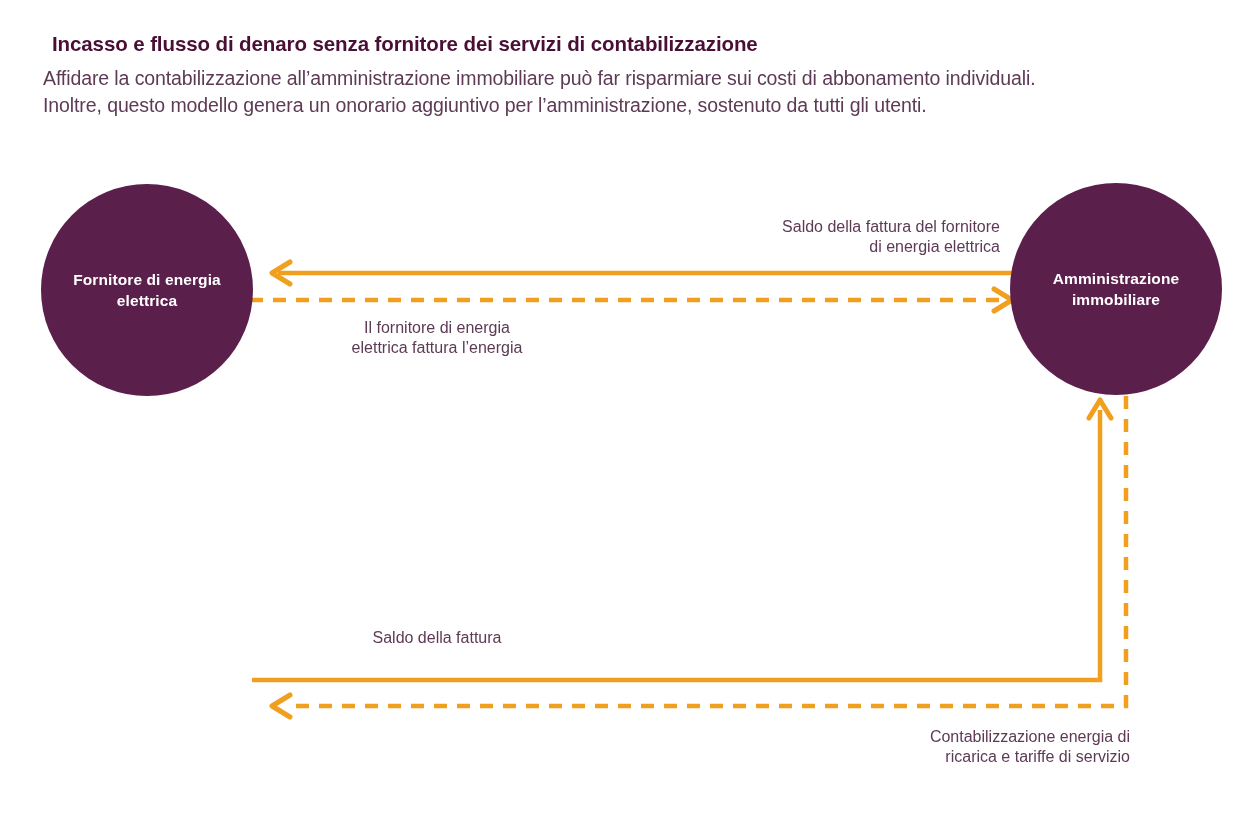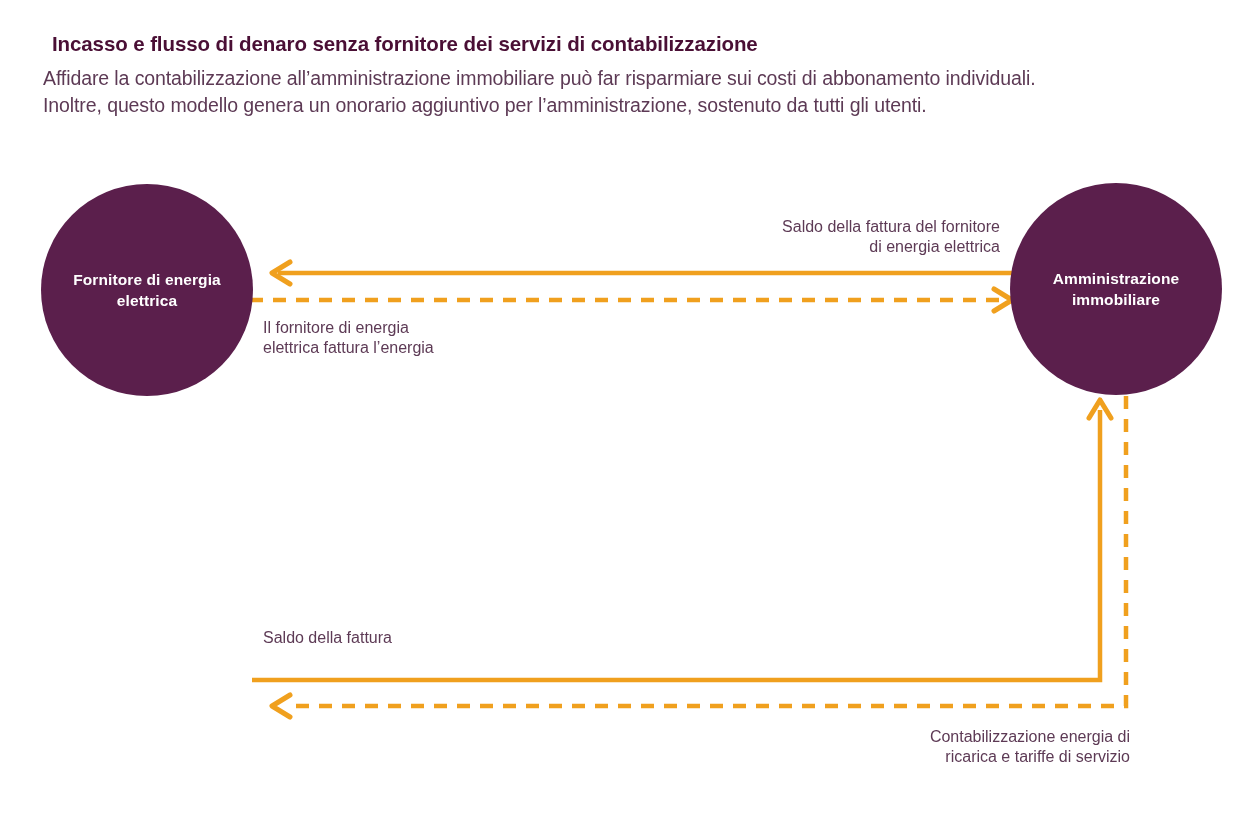--- a/index.html
+++ b/index.html
@@ -83,21 +83,21 @@
 
   
   .edge-label {
     position: absolute;
     font-size: 16px;
     line-height: 20px;
     color: #5d3a55;
     white-space: pre-line;
   }
   .edge-label.align-right { text-align: right; }
-  .edge-label.align-left  { text-align: left; }
+  .edge-label.align-left  { text-align: center; margin-left: 44px; }
 
   #label-supplier-invoice-settlement {
     left: 700px; top: 217px; width: 300px;
   }
   #label-supplier-bills-energy {
     left: 263px; top: 318px; width: 260px;
   }
   #label-invoice-settlement {
     left: 263px; top: 628px; width: 260px;
   }

